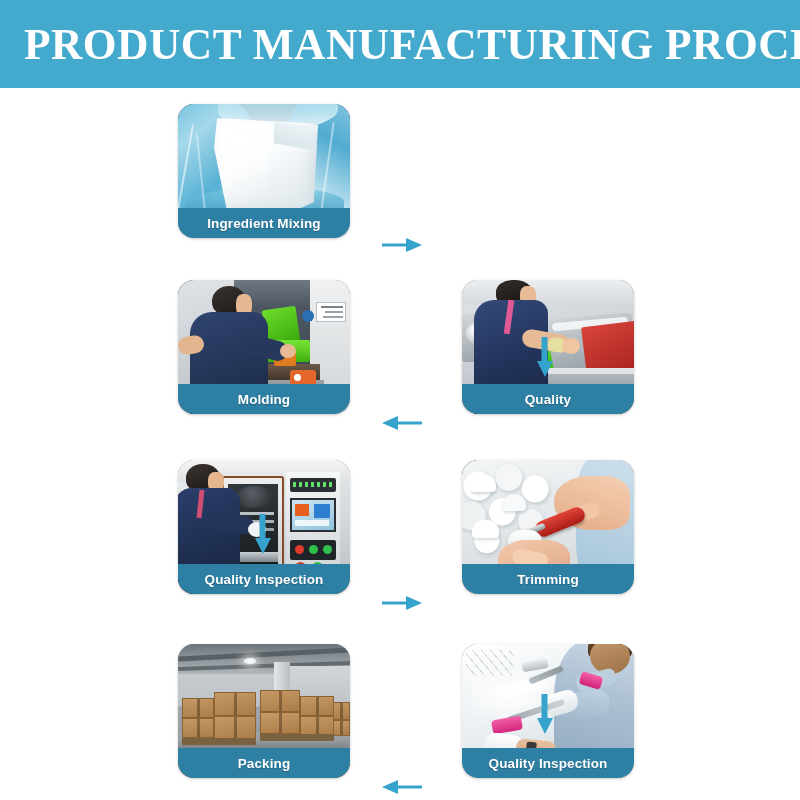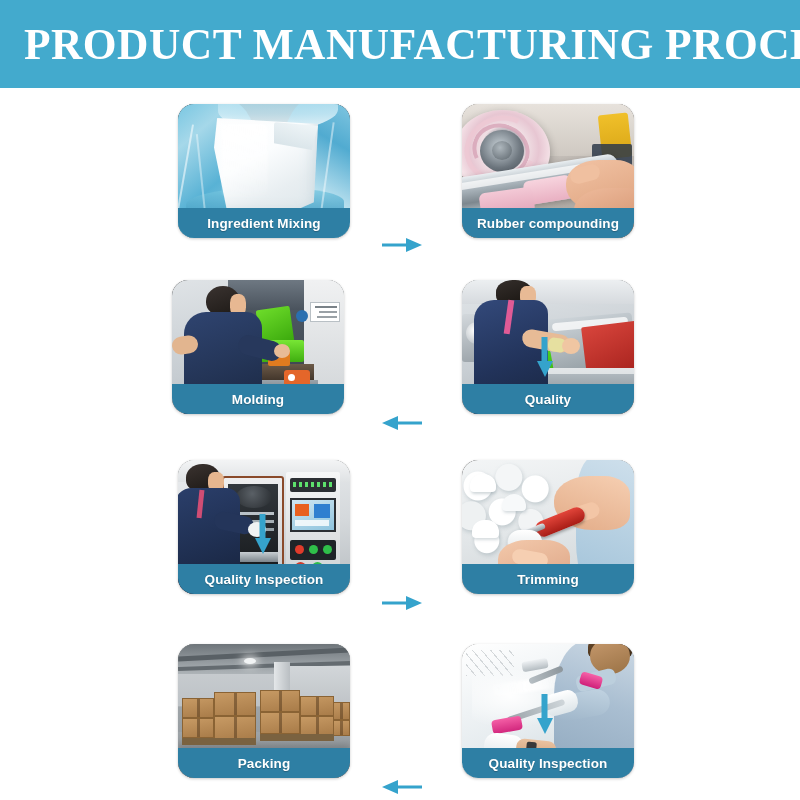--- a/index.html
+++ b/index.html
@@ -74,21 +74,21 @@
     font-size: 13.5px;
     font-weight: 700;
     letter-spacing: 0.1px;
     text-shadow: 0 1px 1px rgba(0,0,0,0.25);
     z-index: 5;
   }
 
   
   .c-r1c1 { left: 178px; top: 16px; }
   .c-r1c2 { left: 462px; top: 16px; }
-  .c-r2c1 { left: 172px; top: 192px; }
+  .c-r2c1 { left: 178px; top: 192px; }
   .c-r2c2 { left: 462px; top: 192px; }
   .c-r3c1 { left: 178px; top: 372px; }
   .c-r3c2 { left: 462px; top: 372px; }
   .c-r4c1 { left: 178px; top: 556px; }
   .c-r4c2 { left: 462px; top: 556px; }
 
   
   .arrow { position: absolute; }
   .arrow svg { display: block; }
   .a-r1 { left: 380px; top: 140px; }   
@@ -328,43 +328,20 @@
           <div class="sh ing-block-sheen"></div>
           <div class="sh ing-fold"></div>
           <div class="sh ing-crease1"></div>
           <div class="sh ing-crease2"></div>
           <div class="sh ing-crease3"></div>
         </div>
       </div>
       <div class="caption">Ingredient Mixing</div>
     </div>
 
-    <div class="card c-r1c2">
-      <div class="photo">
-        <div class="scene">
-          <div class="sh rc-bg"></div>
-          <div class="sh rc-wall"></div>
-          <div class="sh rc-yellow"></div>
-          <div class="sh rc-darkbox"></div>
-          <div class="sh rc-roll"></div>
-          <div class="sh rc-swirl1"></div>
-          <div class="sh rc-swirl2"></div>
-          <div class="sh rc-roll-core"></div>
-          <div class="sh rc-roll-hub"></div>
-          <div class="sh rc-mill"></div>
-          <div class="sh rc-mill-hi"></div>
-          <div class="sh rc-strip2"></div>
-          <div class="sh rc-strip1"></div>
-          <div class="sh rc-hand1"></div>
-          <div class="sh rc-hand2"></div>
-          <div class="sh rc-finger"></div>
-        </div>
-      </div>
-      <div class="caption">Rubber compounding</div>
-    </div>
 
     <div class="card c-r2c1">
       <div class="photo">
         <div class="scene">
           <div class="sh mo-bg"></div>
           <div class="sh mo-machine"></div>
           <div class="sh mo-mach-top"></div>
           <div class="sh mo-rightpanel"></div>
           <div class="sh mo-label"></div>
           <div class="sh mo-label-l1"></div>

